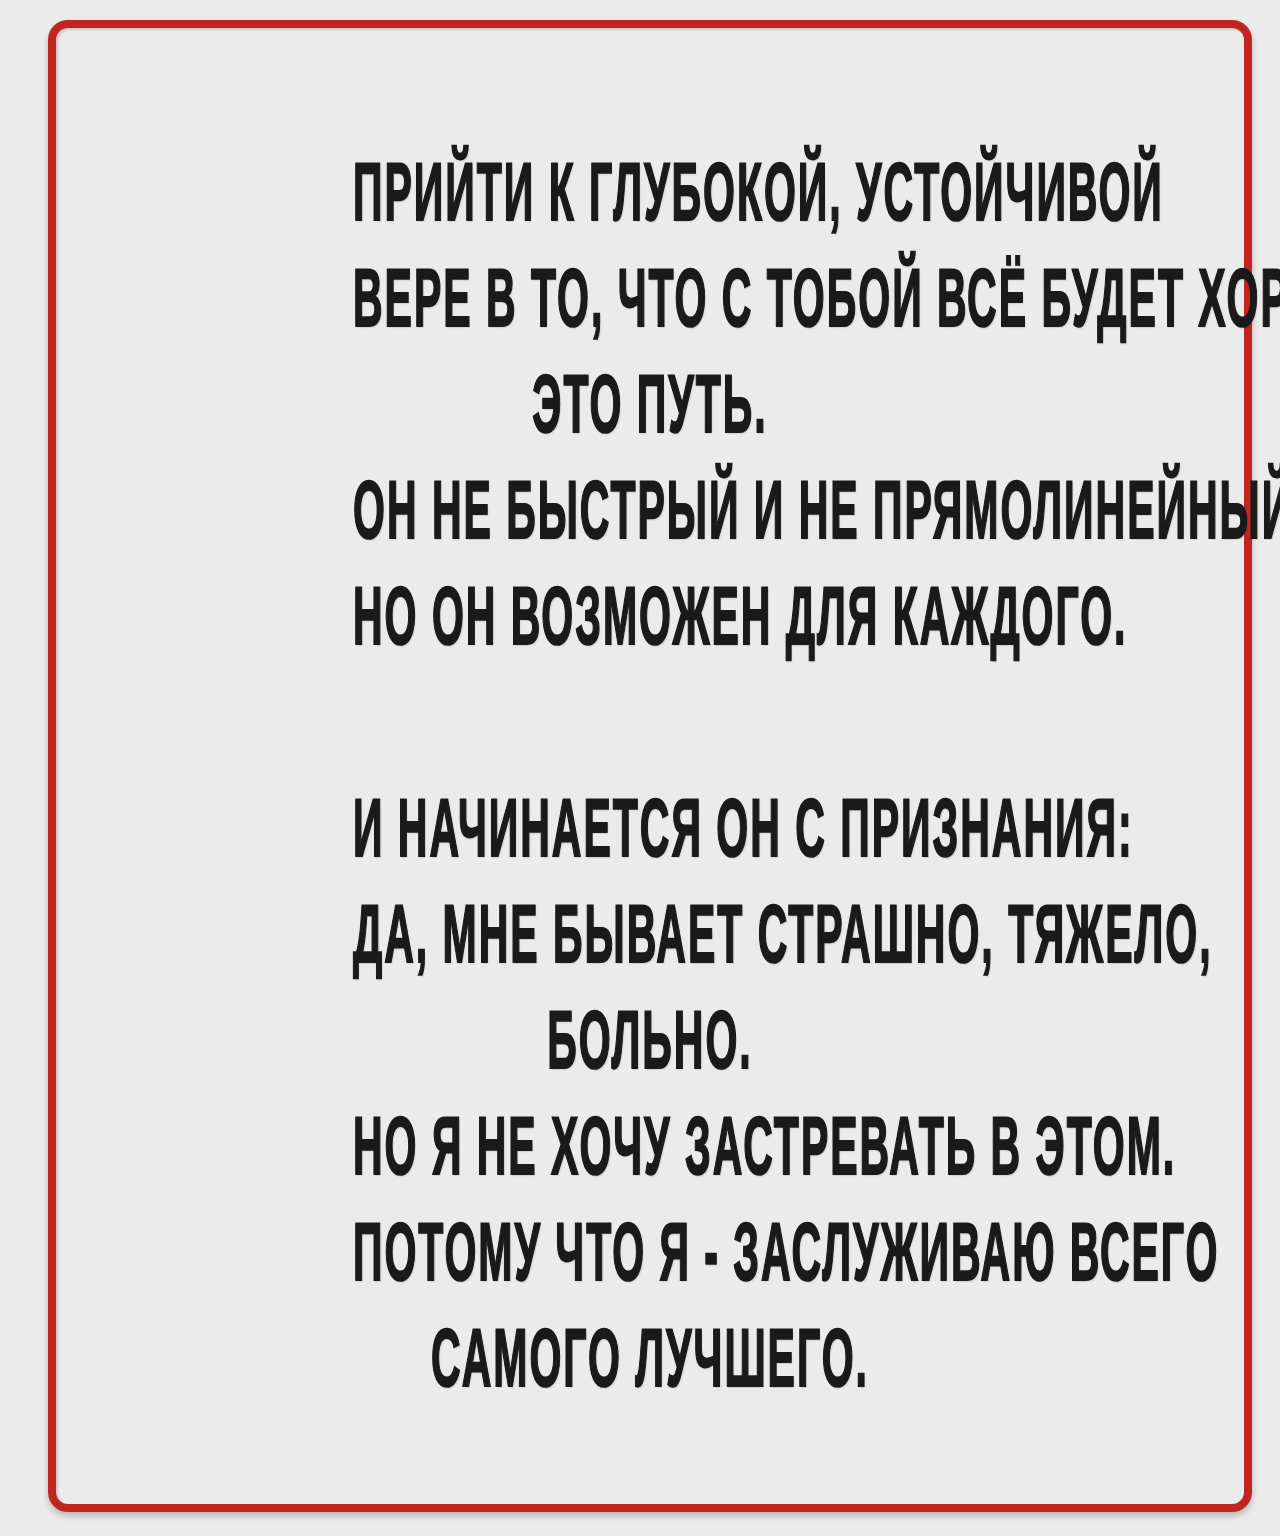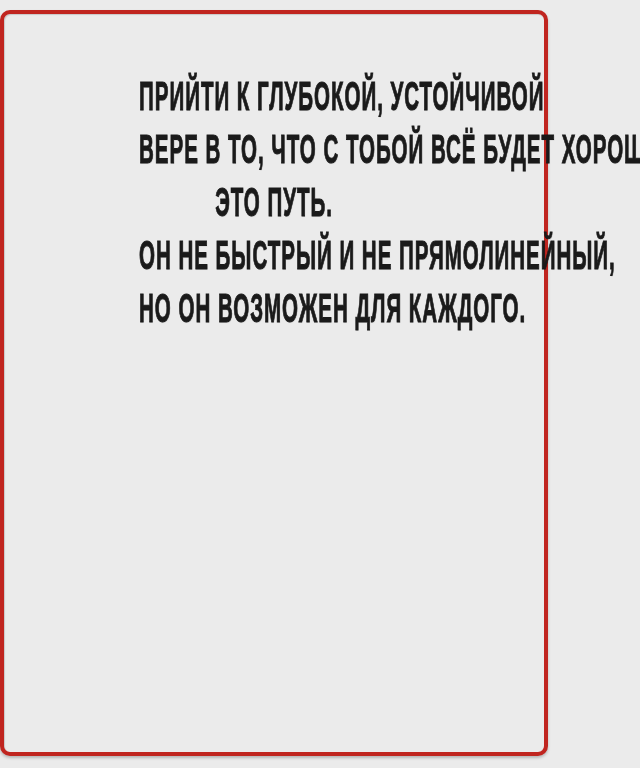--- a/index.html
+++ b/index.html
@@ -8,23 +8,23 @@
   }
   body {
     width: 640px;
     height: 768px;
     overflow: hidden;
     background: #ebebeb;
     position: relative;
   }
   .card {
     position: absolute;
-    left: 0;
+    left: 24px;
     top: 10px;
-    width: 548px;
+    width: 602px;
     height: 746px;
     box-sizing: border-box;
     border: 4px solid var(--border-red, #c0251f);
     border-radius: 10px;
     background: var(--card-bg, #ebebeb);
     box-shadow: 0 2px 3px rgba(0,0,0,0.22), 1px 1px 1px rgba(0,0,0,0.15) inset;
   }
   .text-block {
     margin-top: 56px;
     width: 100%;
@@ -52,14 +52,22 @@
 
 <div class="card">
   <div class="text-block">
     <div class="para">
       <div class="line">ПРИЙТИ К ГЛУБОКОЙ, УСТОЙЧИВОЙ</div>
       <div class="line">ВЕРЕ В ТО, ЧТО С ТОБОЙ ВСЁ БУДЕТ ХОРОШО -</div>
       <div class="line">ЭТО ПУТЬ.</div>
       <div class="line">ОН НЕ БЫСТРЫЙ И НЕ ПРЯМОЛИНЕЙНЫЙ,</div>
       <div class="line">НО ОН ВОЗМОЖЕН ДЛЯ КАЖДОГО.</div>
     </div>
+    <div class="para para-2">
+      <div class="line">И НАЧИНАЕТСЯ ОН С ПРИЗНАНИЯ:</div>
+      <div class="line">ДА, МНЕ БЫВАЕТ СТРАШНО, ТЯЖЕЛО,</div>
+      <div class="line">БОЛЬНО.</div>
+      <div class="line">НО Я НЕ ХОЧУ ЗАСТРЕВАТЬ В ЭТОМ.</div>
+      <div class="line">ПОТОМУ ЧТО Я - ЗАСЛУЖИВАЮ ВСЕГО</div>
+      <div class="line">САМОГО ЛУЧШЕГО.</div>
+    </div>
   </div>
 </div>
 
 </body></html>

